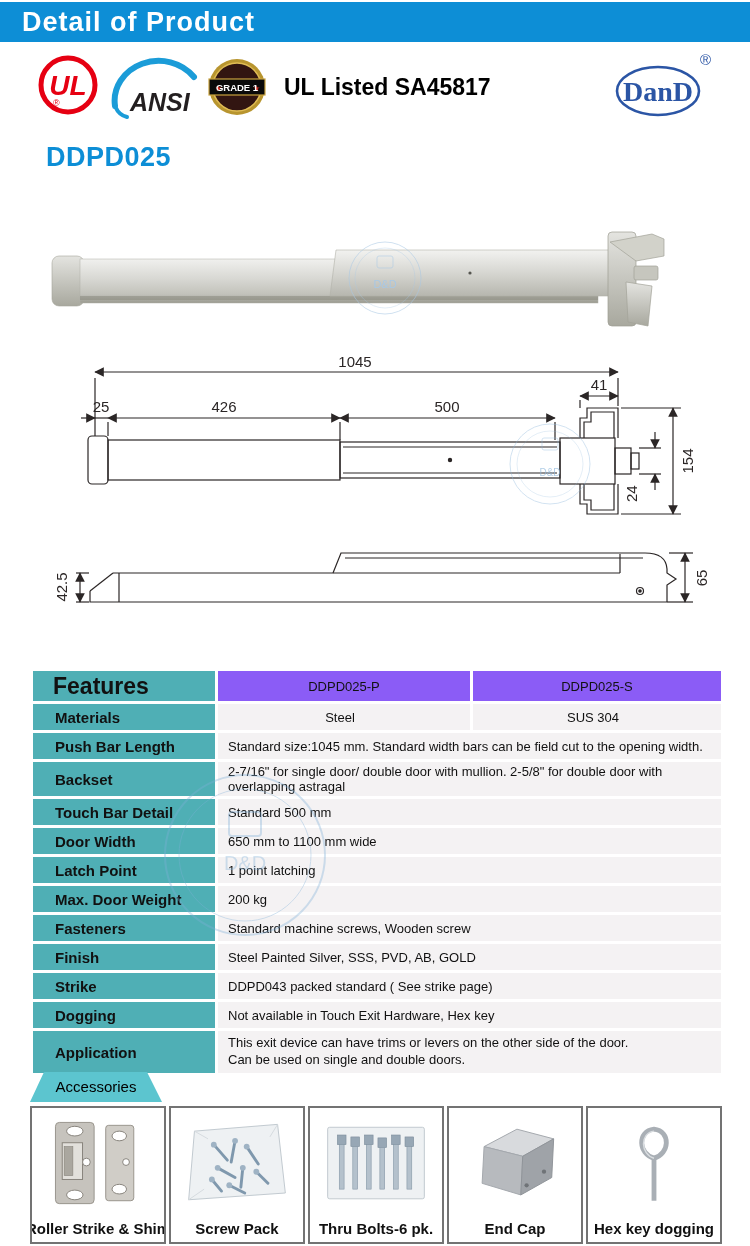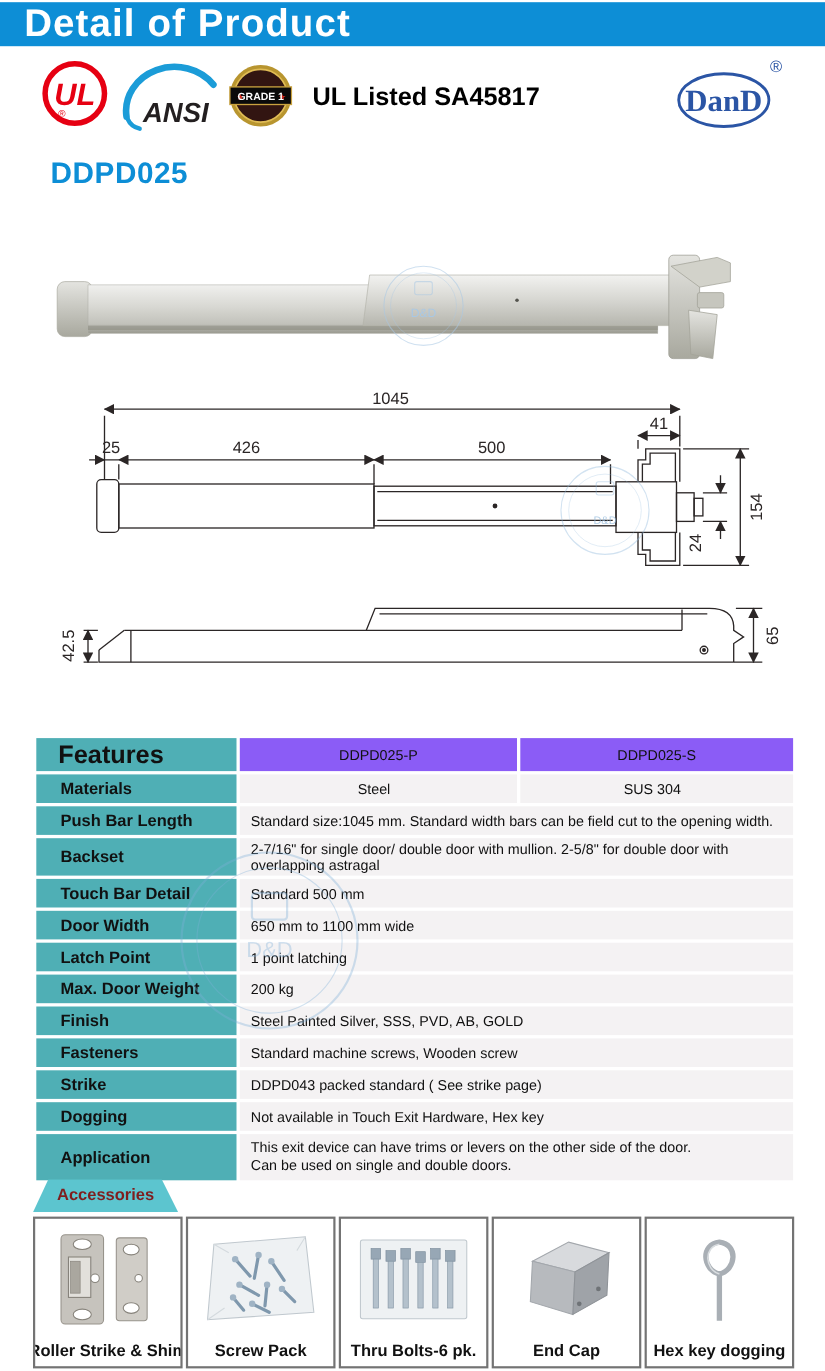--- a/index.html
+++ b/index.html
@@ -1,21 +1,21 @@
 <!DOCTYPE html>
 <html><head>
 <meta charset="utf-8">
 <style>
   html,body{margin:0;padding:0;background:#fff;}
   .page{position:relative;width:750px;height:1246px;background:#fff;overflow:hidden;
         font-family:"Liberation Sans",sans-serif;color:#1a1a1a;}
 
   
   .top-bar{position:absolute;left:0;top:2px;width:100%;height:40px;background:#0d8ed6;}
-  .top-bar .title{display:block;padding-left:22px;line-height:40px;font-size:35px;font-weight:bold;
+  .top-bar .title{display:block;padding-left:22px;line-height:40px;font-size:27px;font-weight:bold;
         color:#ffffff;letter-spacing:1px;}
 
   
   .cert-row{position:absolute;left:36px;right:34px;top:50px;height:74px;display:flex;align-items:center;gap:10px;}
   .listed-text{font-size:23px;font-weight:bold;color:#000000;margin-left:8px;white-space:nowrap;}
   .brand-wrap{margin-left:auto;}
 
   .product-code{position:absolute;left:46px;top:142px;font-size:27px;font-weight:bold;color:#0d8ed6;letter-spacing:.5px;}
 
   .photo-wrap{position:absolute;left:50px;top:226px;width:620px;height:108px;}
@@ -33,21 +33,21 @@
   .cell-val{background:#f4f2f3;font-size:13px;padding:2px 8px 2px 10px;text-align:left;color:#111;}
   .cell-val.center{text-align:center;padding-left:0;}
   tr.r-head td,tr.r-head th{height:28px;}
   tr.r-norm td{height:22px;}
   tr.r-app td{height:38px;}
   .prewrap{white-space:pre-line;line-height:1.3;}
 
   
   .acc-title{position:absolute;left:30px;top:1072px;width:132px;height:30px;background:#5cc5cf;
      clip-path:polygon(14px 0,calc(100% - 15px) 0,100% 100%,0 100%);
-     color:#7f1d1d;font-weight:bold;font-size:15px;text-align:center;line-height:30px;}
+     color:#000000;font-weight:normal;font-size:15px;text-align:center;line-height:30px;}
   .acc-grid{position:absolute;left:30px;top:1106px;width:692px;height:138px;display:grid;
      grid-template-columns:repeat(5,1fr);gap:3px;}
   .acc-cell{border:2px solid #737373;background:#fff;display:flex;flex-direction:column;align-items:center;justify-content:flex-end;overflow:hidden;}
   .acc-img{flex:1;display:flex;align-items:center;justify-content:center;width:100%;}
   .acc-label{font-size:15px;font-weight:bold;color:#111;padding:0 2px 5px 2px;white-space:nowrap;}
 
   
   .wm-table{position:absolute;left:160px;top:770px;width:170px;height:170px;pointer-events:none;opacity:.35;}
 </style>
 </head>
@@ -257,26 +257,26 @@
     </tr>
     <tr class="r-norm">
       <td class="cell-label">Latch Point</td>
       <td class="cell-val" colspan="2">1 point latching</td>
     </tr>
     <tr class="r-norm">
       <td class="cell-label">Max. Door Weight</td>
       <td class="cell-val" colspan="2">200 kg</td>
     </tr>
     <tr class="r-norm">
+      <td class="cell-label">Fasteners</td>
+      <td class="cell-val" colspan="2">Standard machine screws, Wooden screw</td>
+    </tr>
+    <tr class="r-norm">
       <td class="cell-label">Finish</td>
       <td class="cell-val" colspan="2">Steel Painted Silver, SSS, PVD, AB, GOLD</td>
-    </tr>
-    <tr class="r-norm">
-      <td class="cell-label">Fasteners</td>
-      <td class="cell-val" colspan="2">Standard machine screws, Wooden screw</td>
     </tr>
     <tr class="r-norm">
       <td class="cell-label">Strike</td>
       <td class="cell-val" colspan="2">DDPD043 packed standard ( See strike page)</td>
     </tr>
     <tr class="r-norm">
       <td class="cell-label">Dogging</td>
       <td class="cell-val" colspan="2">Not available in Touch Exit Hardware, Hex key</td>
     </tr>
     <tr class="r-app">

